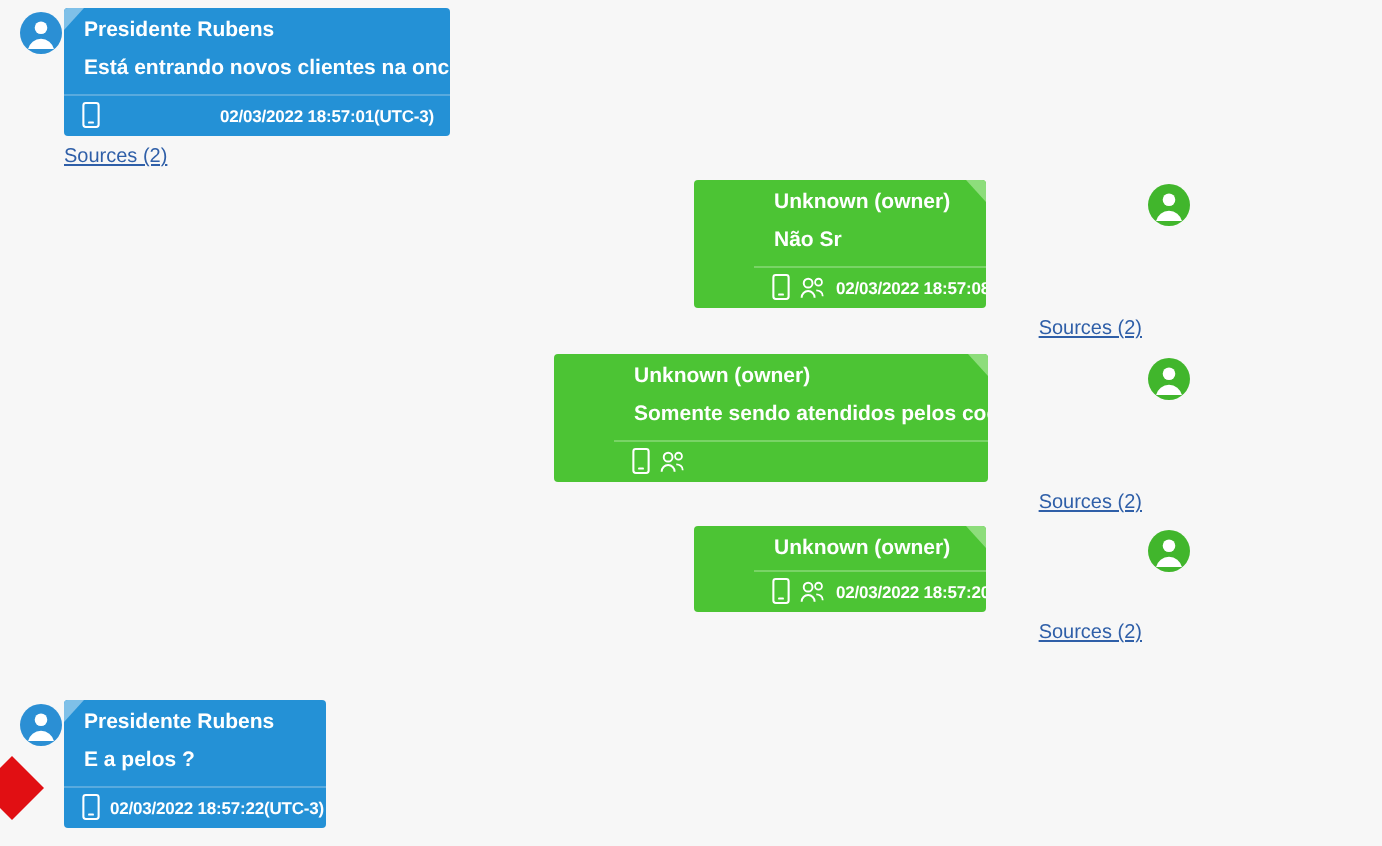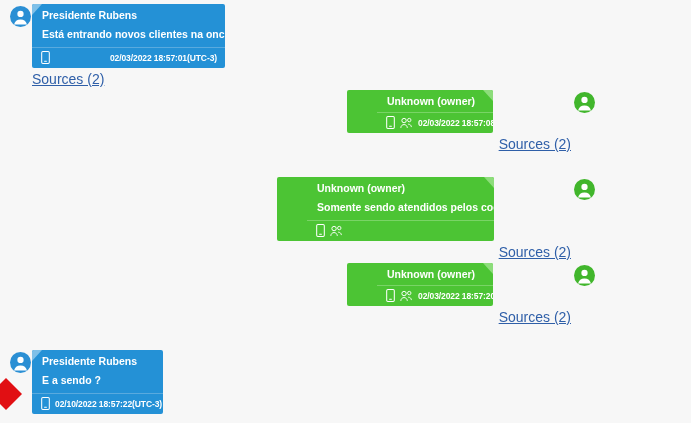--- a/index.html
+++ b/index.html
@@ -103,21 +103,21 @@
     margin-left: auto;
     font-size: 8.5px;
     font-weight: bold;
     color: #ffffff;
     white-space: nowrap;
     letter-spacing: -0.1px;
   }
 
   
   .sources {
-    font-size: 14px;
+    font-size: 10px;
     color: #2f5fa8;
     text-decoration: underline;
     display: inline-block;
     margin-top: 3px;
     white-space: nowrap;
     cursor: pointer;
   }
   .sources-row { display: block; }
   .msg-group.left  .sources-row { text-align: left;  padding-left: 4px; }
   .msg-group.right .sources-row { text-align: right; padding-right: 26px; }
@@ -168,20 +168,21 @@
     <span class="avatar">
       <svg viewBox="0 0 24 24">
           <circle cx="12" cy="12" r="12" fill="#41b62c"></circle>
           <circle cx="12" cy="9" r="3.6" fill="#ffffff"></circle>
           <path d="M4.6 21.2a7.6 7.6 0 0 1 14.8 0z" fill="#ffffff"></path>
         </svg>
     </span>
     <div class="bubble green" style="margin-right:27px; width:146px;">
       <span class="tail"></span>
       <div class="sender">Unknown (owner)</div>
+      <div class="body-text">Não Sr</div>
       <div class="meta">
         <span class="icons">
           <svg width="9" height="13" viewBox="0 0 10 15">
               <rect x="0.6" y="0.6" width="8.8" height="13.8" rx="1.4" fill="none" stroke="#ffffff" stroke-width="1.2"></rect>
               <rect x="3.3" y="11.3" width="3.4" height="1.1" rx="0.5" fill="#ffffff"></rect>
             </svg>
           <svg width="13" height="12" viewBox="0 0 16 14">
               <circle cx="5" cy="4" r="2.7" fill="none" stroke="#ffffff" stroke-width="1.2"></circle>
               <path d="M1 13c0-2.3 1.8-4.1 4-4.1s4 1.8 4 4.1" fill="none" stroke="#ffffff" stroke-width="1.2"></path>
               <circle cx="11.4" cy="3.4" r="2.1" fill="none" stroke="#ffffff" stroke-width="1.1"></circle>
@@ -264,28 +265,28 @@
     <span class="avatar">
       <svg viewBox="0 0 24 24">
           <circle cx="12" cy="12" r="12" fill="#2b8fd4"></circle>
           <circle cx="12" cy="9" r="3.6" fill="#ffffff"></circle>
           <path d="M4.6 21.2a7.6 7.6 0 0 1 14.8 0z" fill="#ffffff"></path>
         </svg>
     </span>
     <div class="bubble blue" style="margin-left:32px; width:131px;">
       <span class="tail"></span>
       <div class="sender">Presidente Rubens</div>
-      <div class="body-text">E a sendo ?</div>
-      <div class="meta">
-        <span class="icons">
-          <svg width="9" height="13" viewBox="0 0 10 15">
-              <rect x="0.6" y="0.6" width="8.8" height="13.8" rx="1.4" fill="none" stroke="#ffffff" stroke-width="1.2"></rect>
-              <rect x="3.3" y="11.3" width="3.4" height="1.1" rx="0.5" fill="#ffffff"></rect>
-            </svg>
-        </span>
-        <span class="timestamp">02/10/2022 18:57:22(UTC-3)</span>
+      <div class="body-text">E a pelos ?</div>
+      <div class="meta">
+        <span class="icons">
+          <svg width="9" height="13" viewBox="0 0 10 15">
+              <rect x="0.6" y="0.6" width="8.8" height="13.8" rx="1.4" fill="none" stroke="#ffffff" stroke-width="1.2"></rect>
+              <rect x="3.3" y="11.3" width="3.4" height="1.1" rx="0.5" fill="#ffffff"></rect>
+            </svg>
+        </span>
+        <span class="timestamp">02/03/2022 18:57:22(UTC-3)</span>
       </div>
     </div>
   </div>
 
   <div class="annot-arrow-inner"></div>
 
 </div>
 
 </body></html>

